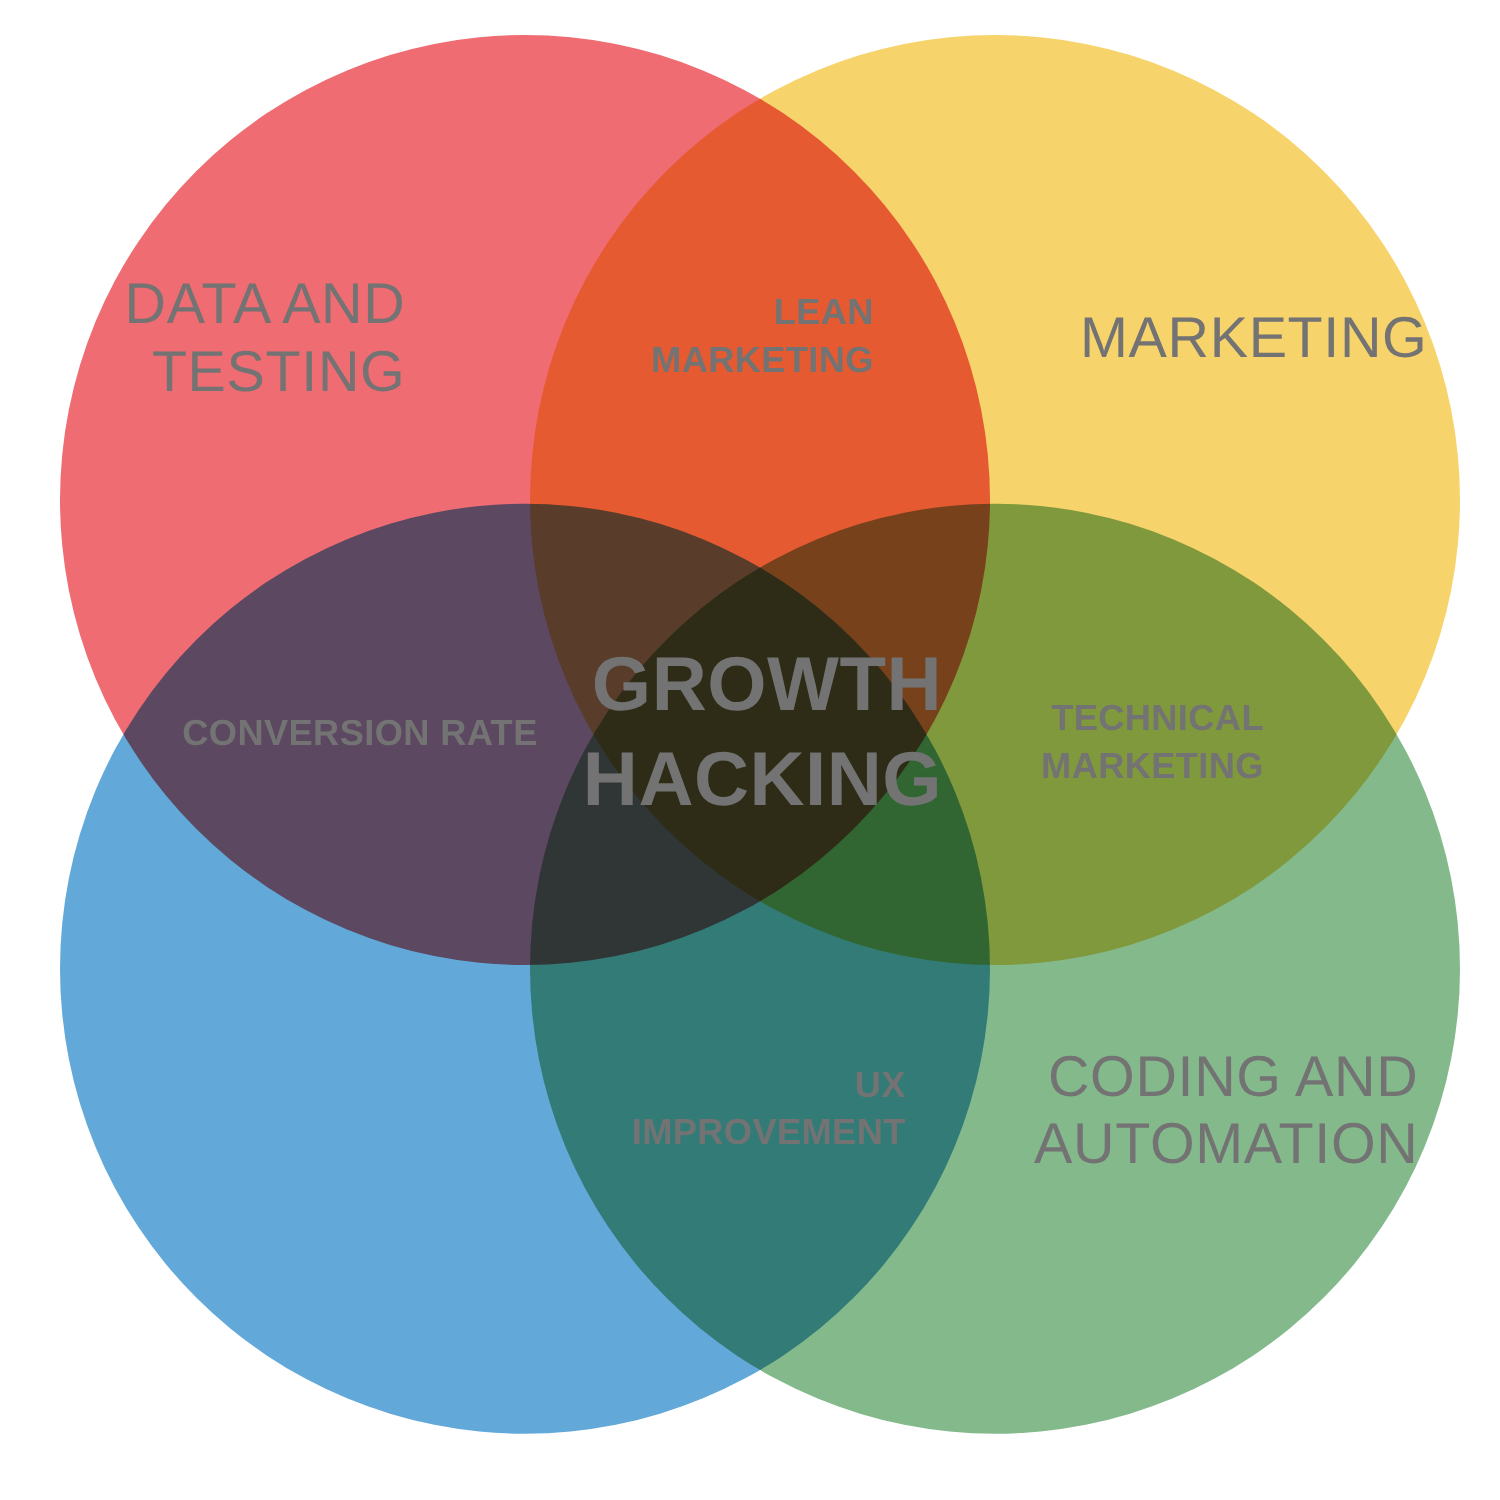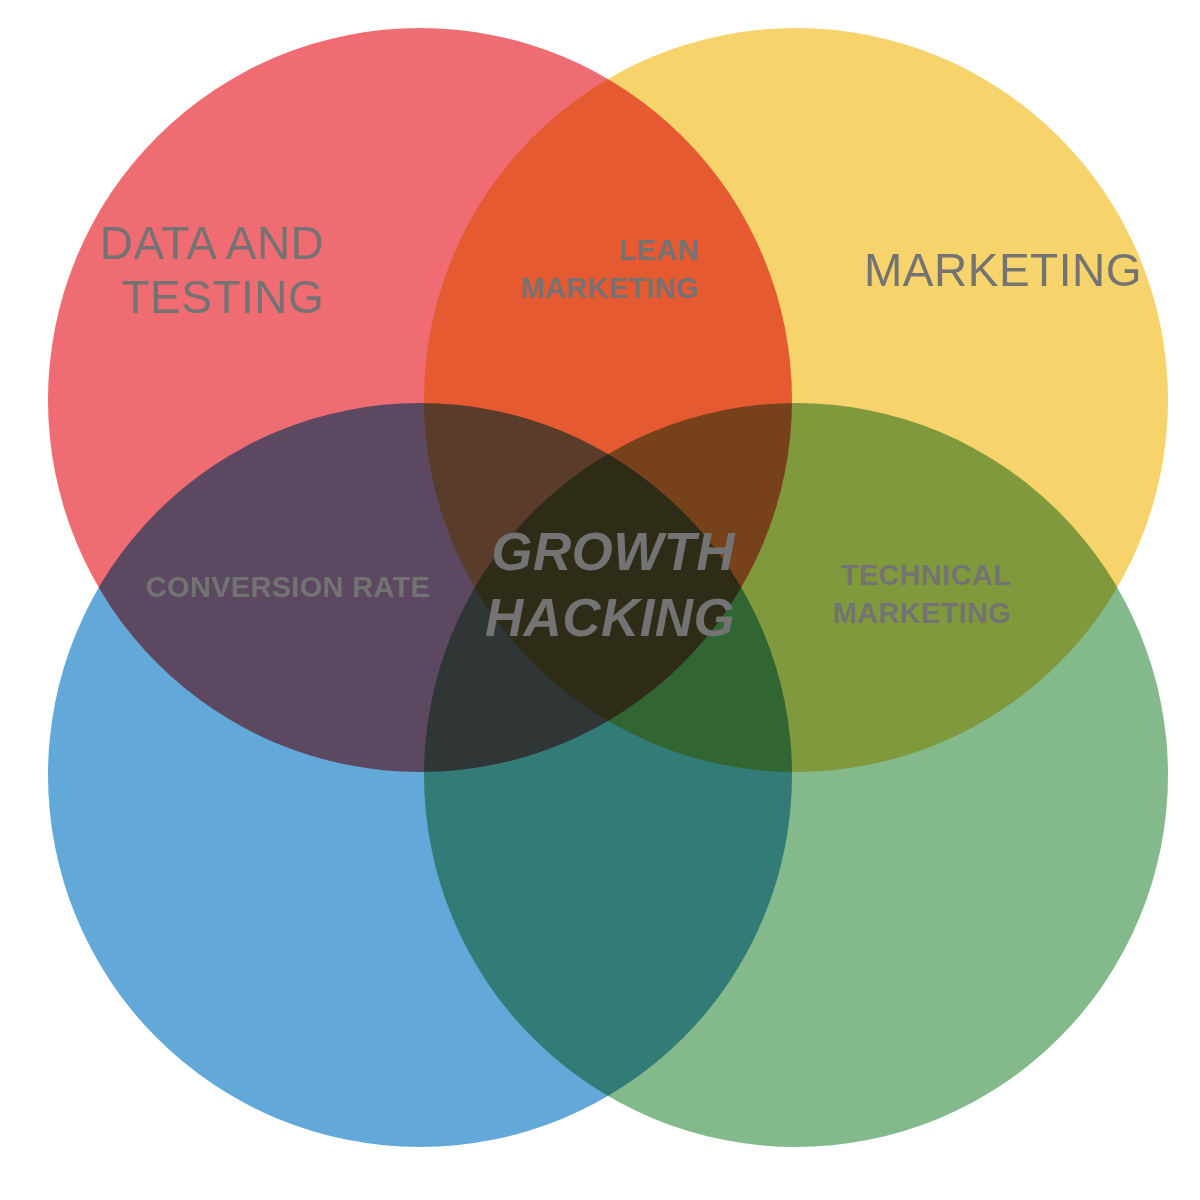--- a/index.html
+++ b/index.html
@@ -49,25 +49,24 @@
   }
   
   .label.pair {
     font-size: 29px;
     font-weight: 700;
     line-height: 1.3;
     letter-spacing: 0.3px;
   }
   
   .label.center {
-    font-size: 53px;
+    font-size: 61px;
     font-weight: 700;
     line-height: 1.25;
     letter-spacing: 0.4px;
-    font-style: italic;
   }
 
   
   .label {
     transform: translate(-50%, -50%);
   }
 
   #lbl-data-testing      { left: 212px; top: 270px; }
   #lbl-creative-mktg     { left: 1003px; top: 270px; }
   #lbl-behavioral-psy    { left: 243px; top: 888px; }
@@ -97,34 +96,42 @@
   <div class="label primary" id="lbl-data-testing">
     <span class="ln">DATA AND</span>
     <span class="ln">TESTING</span>
   </div>
 
   <div class="label primary" id="lbl-creative-mktg">
     <span class="ln">MARKETING</span>
   </div>
 
 
+  <div class="label primary" id="lbl-coding-automation">
+    <span class="ln">CODING AND</span>
+    <span class="ln">AUTOMATION</span>
+  </div>
 
   <div class="label pair" id="lbl-lean-marketing">
     <span class="ln">LEAN</span>
     <span class="ln">MARKETING</span>
   </div>
 
   <div class="label pair" id="lbl-conversion-rate">
     <span class="ln">CONVERSION RATE</span>
   </div>
 
   <div class="label pair" id="lbl-technical-mktg">
     <span class="ln">TECHNICAL</span>
     <span class="ln">MARKETING</span>
   </div>
 
+  <div class="label pair" id="lbl-ux-improvement">
+    <span class="ln">UX</span>
+    <span class="ln">IMPROVEMENT</span>
+  </div>
 
   <div class="label center" id="lbl-growth-hacking">
     <span class="ln">GROWTH</span>
     <span class="ln">HACKING</span>
   </div>
 
 </div>
 
 </body></html>

